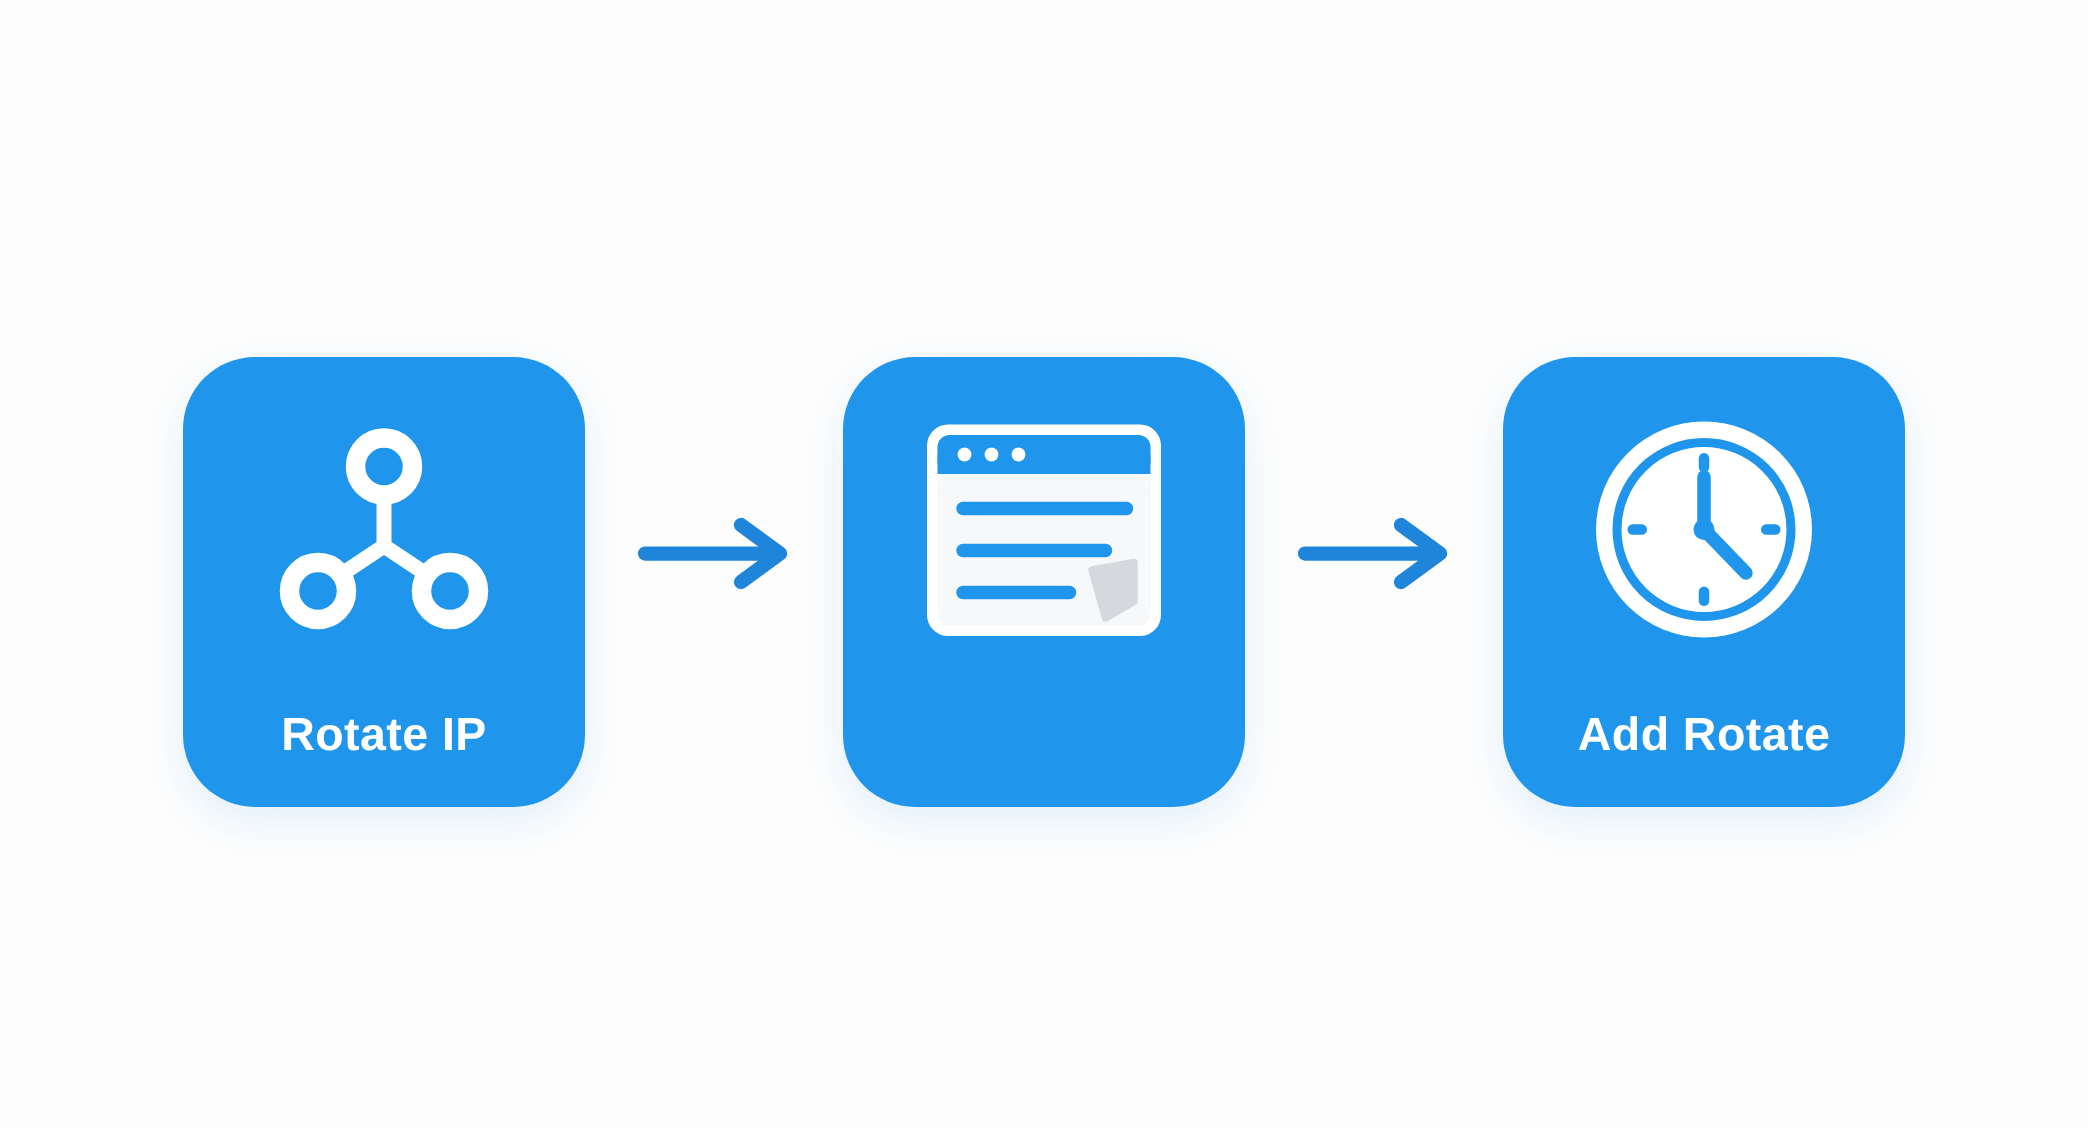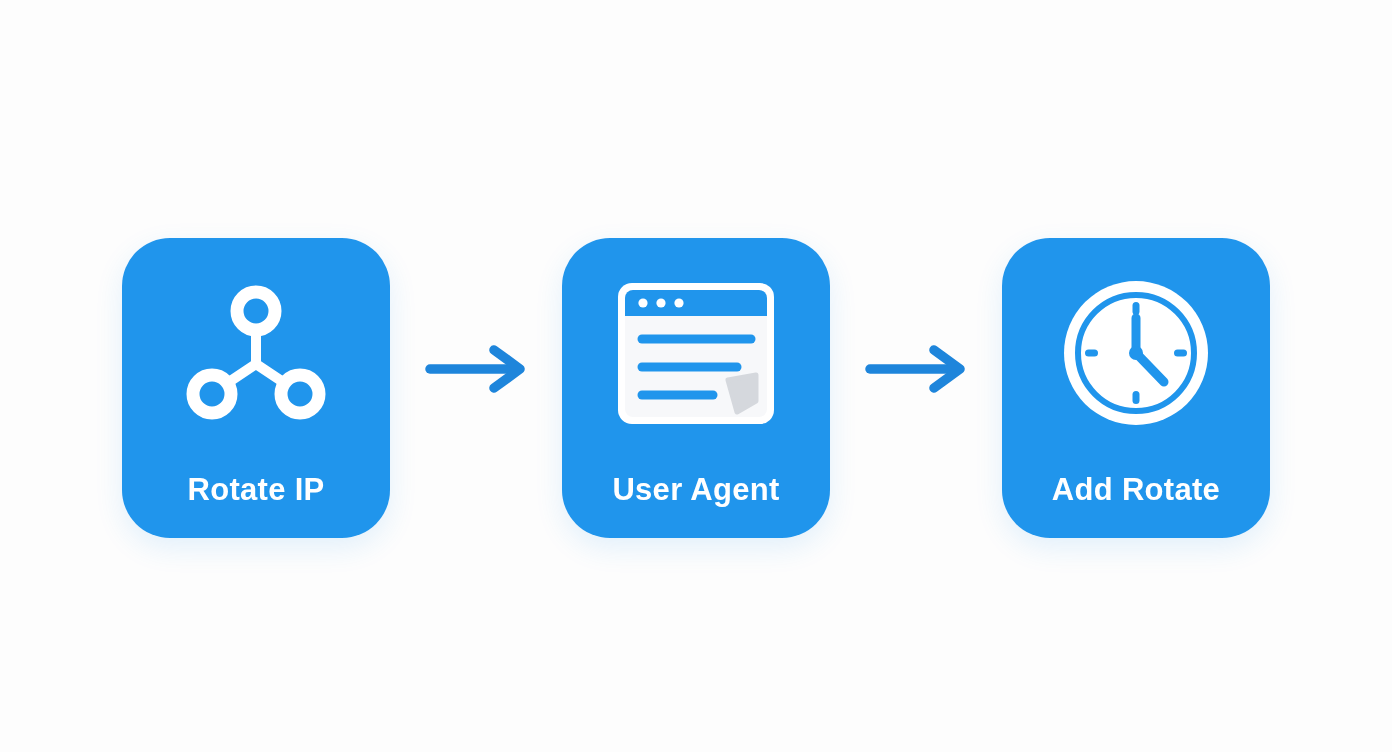--- a/index.html
+++ b/index.html
@@ -108,21 +108,20 @@
           <rect class="blue-fill" x="9" y="22" width="142" height="13"></rect>
           <circle class="white-fill" cx="27" cy="22" r="4.6"></circle>
           <circle class="white-fill" cx="45" cy="22" r="4.6"></circle>
           <circle class="white-fill" cx="63" cy="22" r="4.6"></circle>
           <path class="blue-line" d="M26 58 H135"></path>
           <path class="blue-line" d="M26 86 H121"></path>
           <path class="blue-line" d="M26 114 H97"></path>
           <polygon class="flag" points="112,99 140,94 140,120 121,131"></polygon>
         </svg>
       </div>
-      <div class="step-label">User Agent</div>
     </div>
 
     <div class="connector">
       <svg width="104" height="48" viewBox="0 0 104 48" aria-hidden="true">
         <path class="arrow-stroke" d="M6 24 H92"></path>
         <path class="arrow-stroke" d="M70 5 L96 24 L70 43"></path>
       </svg>
     </div>
 
     <div class="card">

